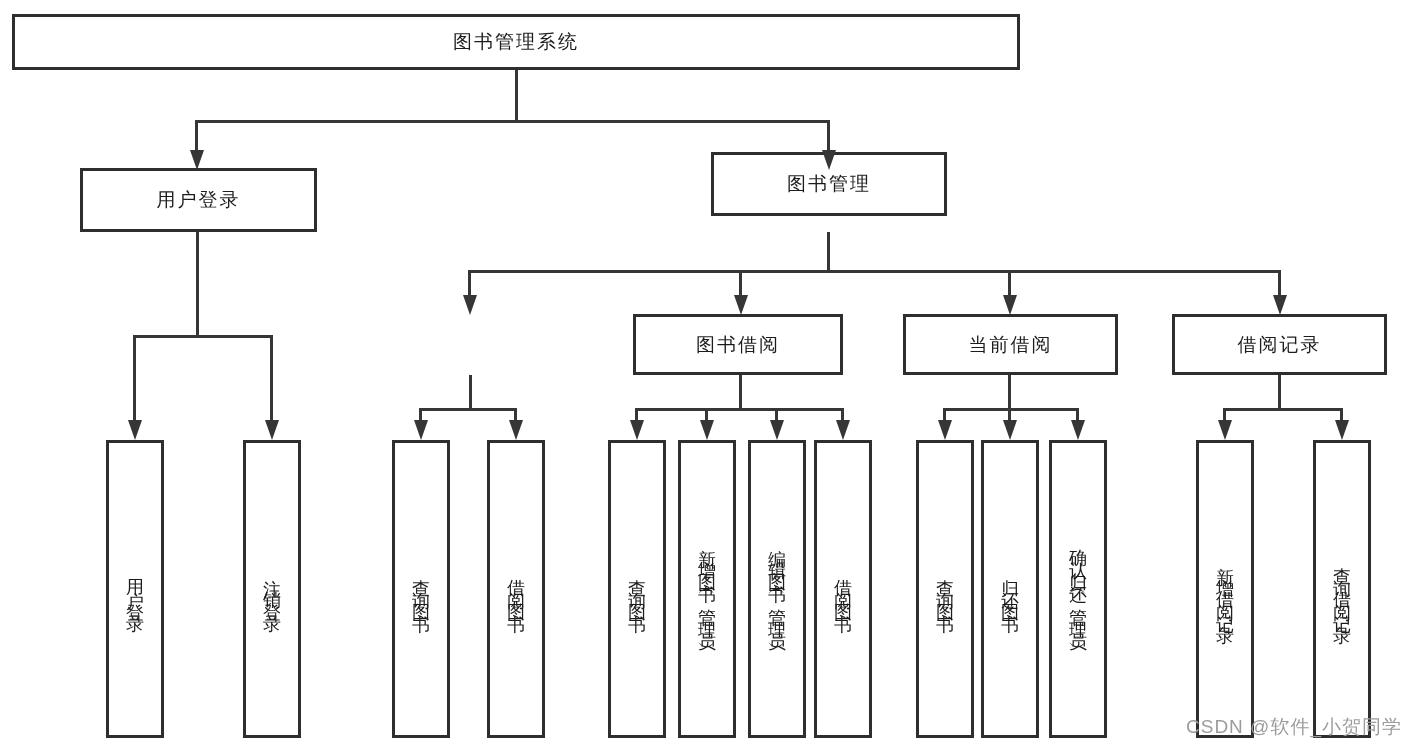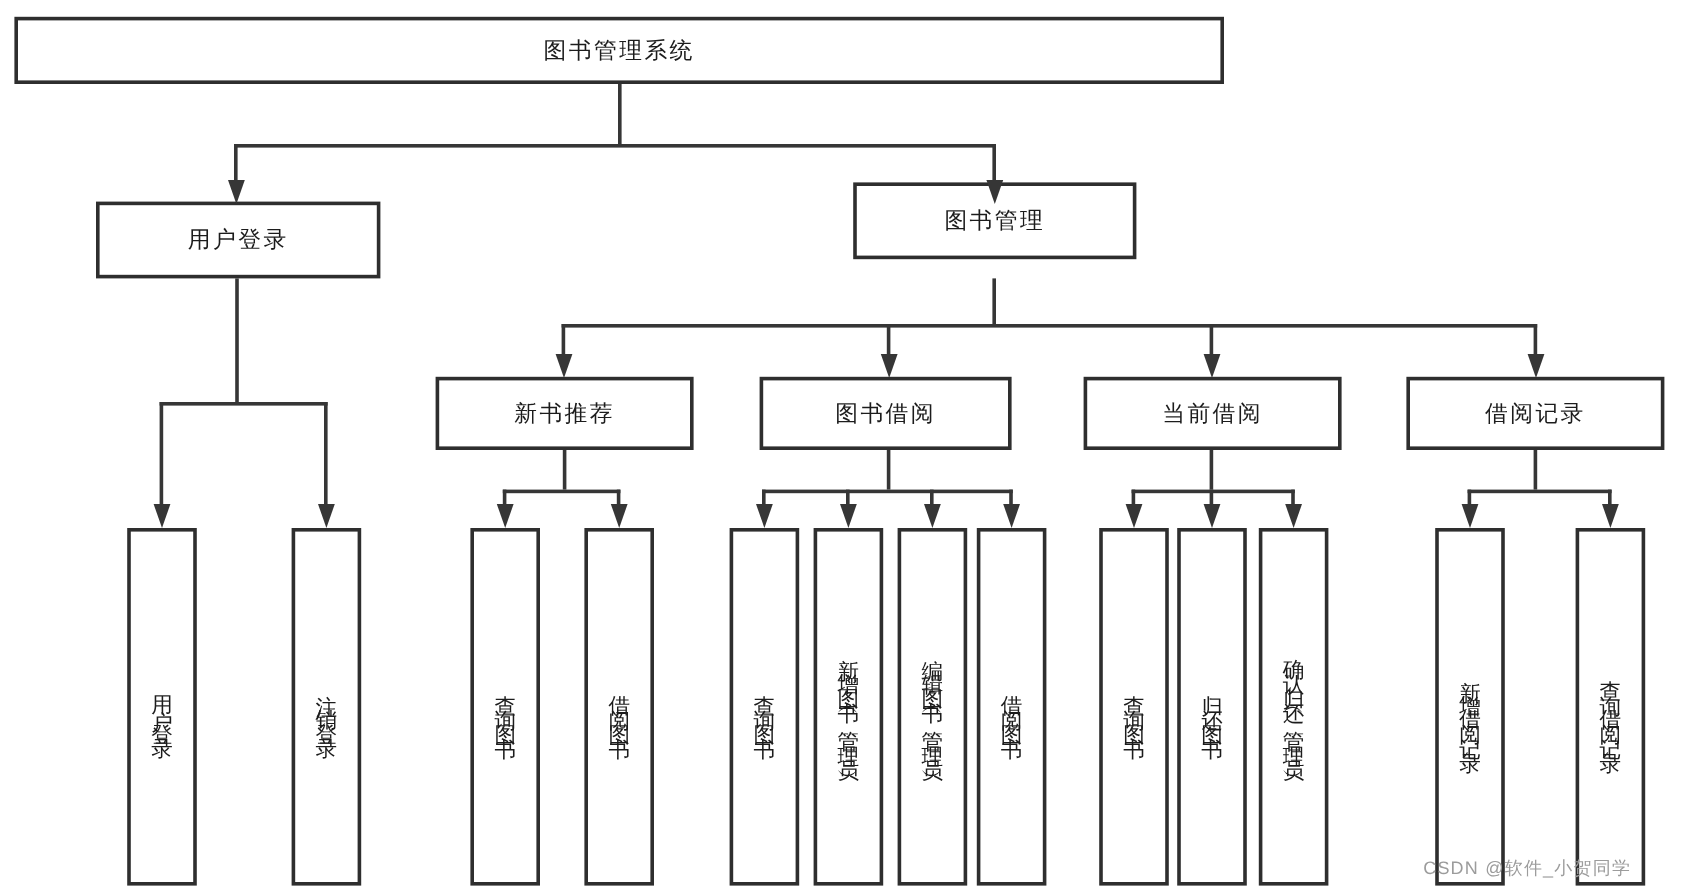--- a/index.html
+++ b/index.html
@@ -23,44 +23,41 @@
   }
   .hline,.vline{position:absolute;background:#363636;}
   .hline{height:3px;}
   .vline{width:3px;}
   .arrow{
     position:absolute;width:0;height:0;
     border-left:7px solid transparent;border-right:7px solid transparent;
     border-top:20px solid #363636;
   }
   .watermark{
-    position:absolute;left:1186px;top:714px;font-size:15px;color:#9c9c9c;
+    position:absolute;left:1186px;top:714px;font-size:19px;color:#9c9c9c;
     letter-spacing:1px;white-space:nowrap;
   }
 </style>
 </head>
 <body>
 
 <div class="canvas">
 
   <div class="node" style="left:12px;top:14px;width:1008px;height:56px;">
     <span class="node-label">图书管理系统</span>
   </div>
 
   <div class="node" style="left:80px;top:168px;width:237px;height:64px;">
     <span class="node-label">用户登录</span>
   </div>
 
   <div class="node" style="left:711px;top:152px;width:236px;height:64px;">
     <span class="node-label">图书管理</span>
   </div>
 
-  <div class="node" style="left:363px;top:314px;width:215px;height:61px;">
-    <span class="node-label">新书推荐</span>
-  </div>
 
   <div class="node" style="left:633px;top:314px;width:210px;height:61px;">
     <span class="node-label">图书借阅</span>
   </div>
 
   <div class="node" style="left:1172px;top:314px;width:215px;height:61px;">
     <span class="node-label">借阅记录</span>
   </div>
 
   <div class="node" style="left:903px;top:314px;width:215px;height:61px;">

